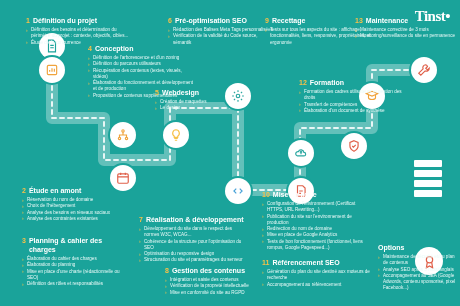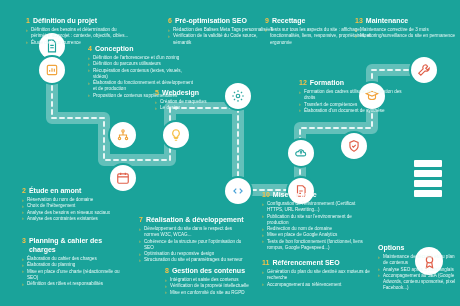--- a/index.html
+++ b/index.html
@@ -53,20 +53,21 @@
     width:28px;height:28px;border-radius:50%;background:#ffffff;
     display:flex;align-items:center;justify-content:center;
   }
   .opt-badge svg { width:15px;height:15px; }
 </style>
 </head>
 <body>
 
 <div id="root">
 
+  <div class="logo"><span>Tinst</span><span class="dot">•</span></div>
 
   <svg class="path-layer" viewBox="0 0 460 306">
     <path d="M52,46 L52,118 L104,118 L104,160 L170,160 L170,108 L238,108 L238,190 L300,190 L300,128 L372,128 L372,70 L424,70" fill="none" stroke="#ffffff" stroke-width="12" stroke-opacity="0.32" stroke-linecap="round" stroke-linejoin="round"></path>
     <path d="M52,46 L52,118 L104,118 L104,160 L170,160 L170,108 L238,108 L238,190 L300,190 L300,128 L372,128 L372,70 L424,70" fill="none" stroke="#ffffff" stroke-width="2" stroke-dasharray="4 4" stroke-opacity="0.85" stroke-linecap="round" stroke-linejoin="round"></path>
   </svg>
 
   <div class="node" style="left:39px; top:33px;">
     <svg viewBox="0 0 24 24" fill="none" stroke="#1aa39a" stroke-width="2">
         <path d="M6 2h8l4 4v16H6z"></path>
         <path d="M9 11h6M9 15h6"></path>

